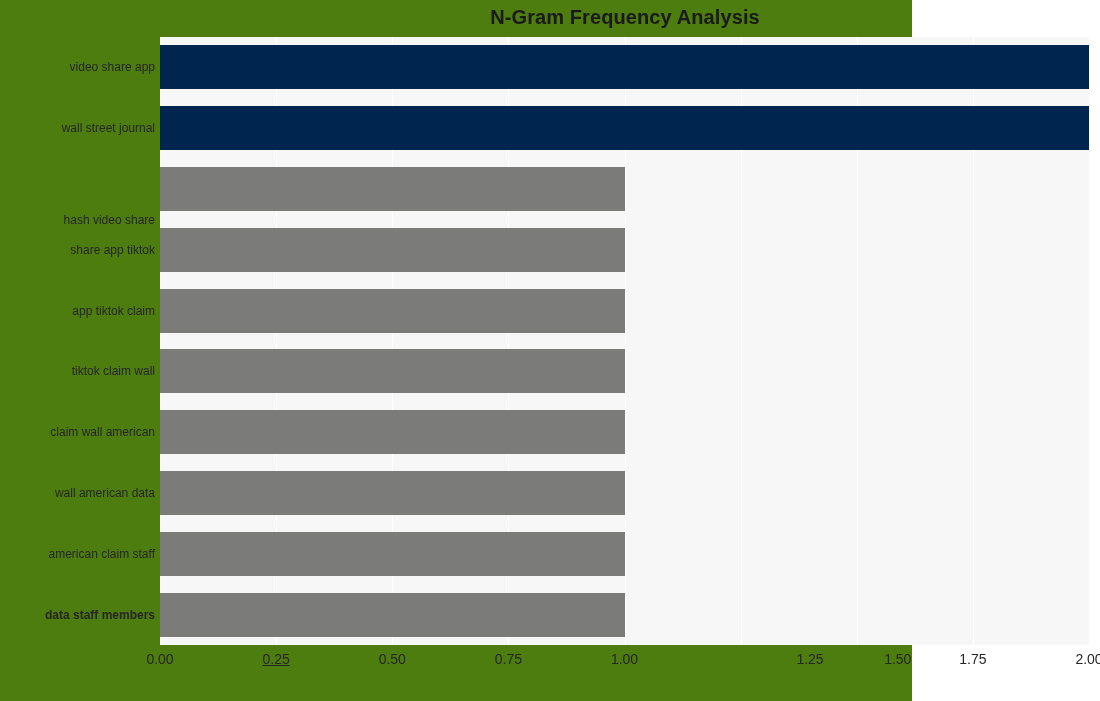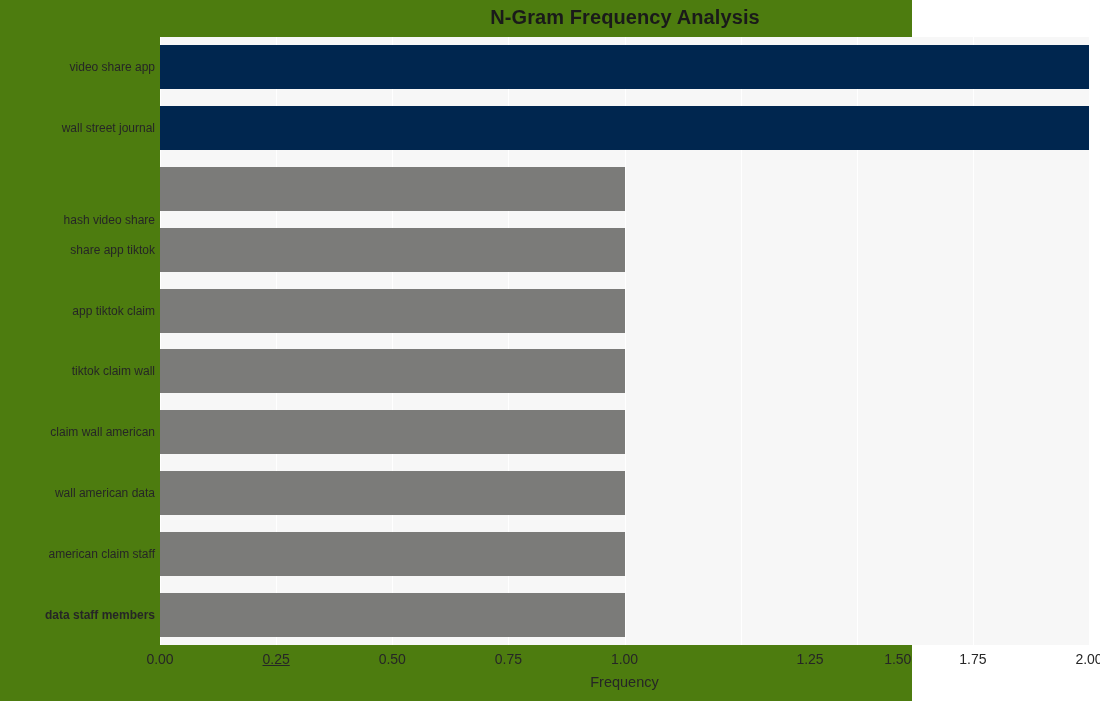--- a/index.html
+++ b/index.html
@@ -179,15 +179,14 @@
       <div class="xtick" style="left: 276.125px; text-decoration: underline;">0.25</div>
       <div class="xtick" style="left: 392.25px;">0.50</div>
       <div class="xtick" style="left: 508.375px;">0.75</div>
       <div class="xtick" style="left: 624.5px;">1.00</div>
       <div class="xtick" style="left: 770px; margin-left: 40px;">1.25</div>
       <div class="xtick" style="left: 856.75px; margin-left: 41px;">1.50</div>
       <div class="xtick" style="left: 972.875px;">1.75</div>
       <div class="xtick" style="left: 1089px;">2.00</div>
     </div>
 
-  <div class="xaxis-title">Frequency</div>
 
 </div>
 
 </body></html>

